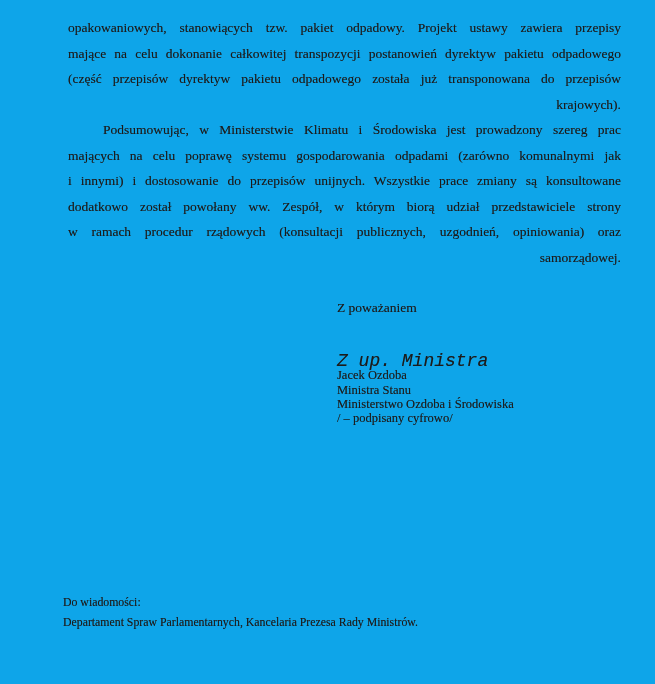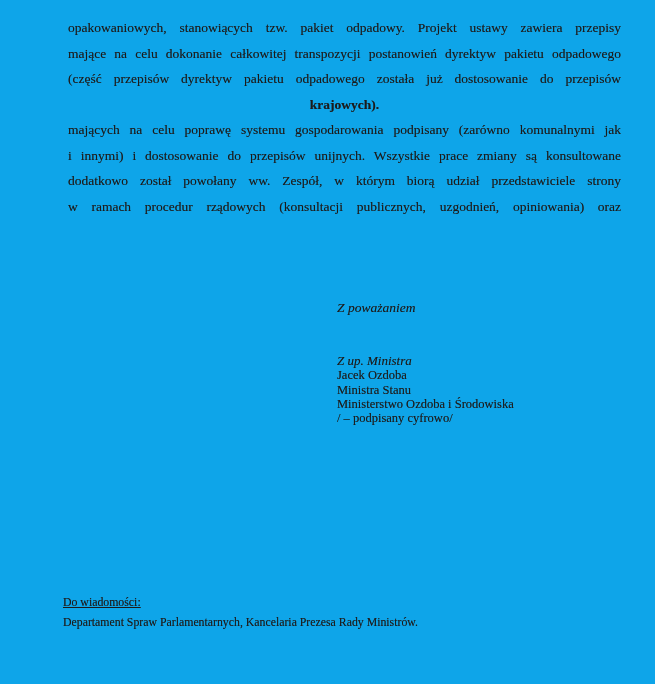--- a/index.html
+++ b/index.html
@@ -25,66 +25,68 @@
     width: 553px;
     font-size: 13.5px;
     line-height: 25.5px;
   }
   .para { margin: 0; padding: 0; }
   .line { white-space: normal; }
   .jline {
     text-align: justify;
     text-align-last: justify;
   }
-  .lastline { text-align: center; font-weight: bold; }
+  .lastline { text-align: right; }
   .indent { text-indent: 35px; }
   .closing {
     position: absolute;
     left: 337px;
     top: 300px;
     font-size: 13.5px;
-    font-style: italic;
   }
   .signature {
     position: absolute;
     left: 337px;
     top: 354px;
     font-size: 12.5px;
     line-height: 14.3px;
   }
   .sig-authority {
     font-style: italic;
-    font-size: 13px;
+    font-size: 18px;
+    font-family: Liberation Mono, monospace;
   }
   .footer {
     position: absolute;
     left: 63px;
     top: 592px;
     font-size: 11.8px;
     line-height: 20px;
   }
-  .cc-label { text-decoration: underline; }
+  .cc-label { }
 </style>
 </head>
 <body>
 
 <div class="page">
 
   <div class="body-text">
     <div class="para">
         <div class="line jline">opakowaniowych, stanowiących tzw. pakiet odpadowy. Projekt ustawy zawiera przepisy</div>
         <div class="line jline">mające na celu dokonanie całkowitej transpozycji postanowień dyrektyw pakietu odpadowego</div>
-        <div class="line jline">(część przepisów dyrektyw pakietu odpadowego została już dostosowanie do przepisów</div>
+        <div class="line jline">(część przepisów dyrektyw pakietu odpadowego została już transponowana do przepisów</div>
         <div class="line lastline">krajowych).</div>
       </div>
     <div class="para">
-        <div class="line jline">mających na celu poprawę systemu gospodarowania podpisany (zarówno komunalnymi jak</div>
+        <div class="line jline indent">Podsumowując, w Ministerstwie Klimatu i Środowiska jest prowadzony szereg prac</div>
+        <div class="line jline">mających na celu poprawę systemu gospodarowania odpadami (zarówno komunalnymi jak</div>
         <div class="line jline">i innymi) i dostosowanie do przepisów unijnych. Wszystkie prace zmiany są konsultowane</div>
         <div class="line jline">dodatkowo został powołany ww. Zespół, w którym biorą udział przedstawiciele strony</div>
         <div class="line jline">w ramach procedur rządowych (konsultacji publicznych, uzgodnień, opiniowania) oraz</div>
+        <div class="line lastline">samorządowej.</div>
       </div>
   </div>
 
   <div class="closing">Z poważaniem</div>
 
   <div class="signature">
     <div class="sig-authority">Z up. Ministra</div>
     <div>Jacek Ozdoba</div>
     <div>Ministra Stanu</div>
     <div>Ministerstwo Ozdoba i Środowiska</div>

